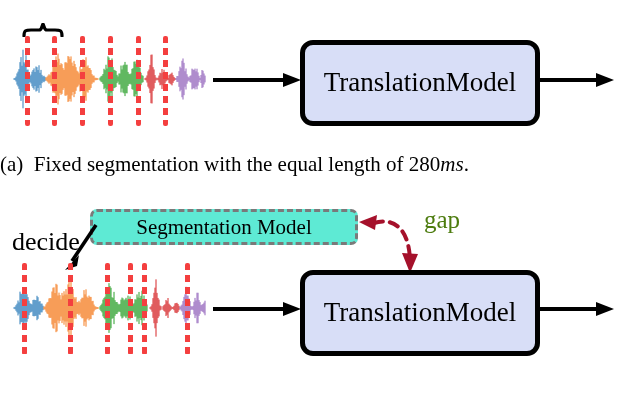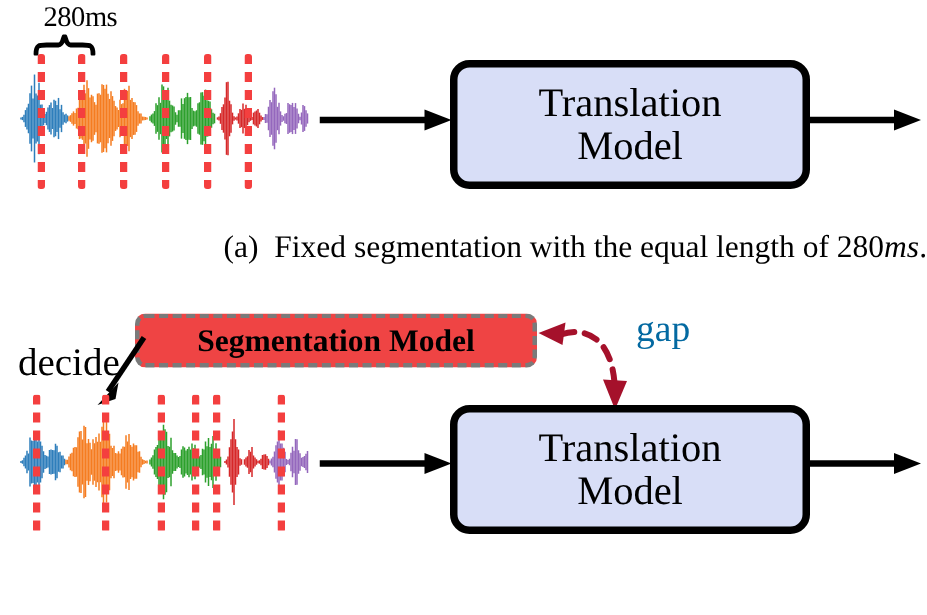--- a/index.html
+++ b/index.html
@@ -17,40 +17,39 @@
   .seg-line{position:absolute;width:5px;
      background-image:linear-gradient(to bottom,#f43f3f 0 7px,rgba(255,255,255,0) 7px 12px);
      background-size:5px 12px;border-radius:2px;}
 
   
   .brace-label{position:absolute;font-size:19px;letter-spacing:-.3px;white-space:nowrap;}
   .brace{position:absolute;}
 
   
   .tm-box{position:absolute;background:#d8def7;border:5px solid #000;border-radius:13px;
-     display:flex;flex-direction:column;align-items:center;justify-content:center;
+     display:flex;flex-direction:row;align-items:center;justify-content:center;
      box-sizing:border-box;line-height:1.08;}
   .tm-line{font-size:27px;white-space:nowrap;}
-  .sm-box{position:absolute;background:#ef4444;border:3px dashed #7a7a7a;border-radius:7px;
-     display:flex;align-items:center;justify-content:center;box-sizing:border-box;font-weight:bold;}
+  .sm-box{position:absolute;background:#5eead4;border:3px dashed #7a7a7a;border-radius:7px;
+     display:flex;align-items:center;justify-content:center;box-sizing:border-box;}
   .sm-line{font-size:21px;white-space:nowrap;}
 
   
   .arrow-svg{position:absolute;}
-  .cap{position:absolute;left:0;width:618px;text-align:right;font-size:21px;white-space:nowrap;}
+  .cap{position:absolute;left:0;width:618px;text-align:left;font-size:21px;white-space:nowrap;}
   .cap i{font-style:italic;}
   .decide{position:absolute;font-size:26px;white-space:nowrap;}
-  .gap-label{position:absolute;font-size:25px;color:#0369a1;white-space:nowrap;}
+  .gap-label{position:absolute;font-size:25px;color:#4d7c0f;white-space:nowrap;}
 </style>
 </head>
 <body>
 
 <div class="panel" id="panel-a">
 
-  <div class="brace-label" style="left:29px;top:1px;">280ms</div>
 
   <div class="brace" style="left:22px;top:23px;">
     <svg width="42" height="14" viewBox="0 0 42 14">
       <path d="M2,13 C2,7 4,7 9,7 L17,7 C20,7 20,2 21,1 C22,2 22,7 25,7 L33,7 C38,7 40,7 40,13" fill="none" stroke="#000" stroke-width="3.2" stroke-linecap="round" stroke-linejoin="round"></path>
     </svg>
   </div>
 
   <div class="wave" style="left:8px;top:48px;">
     <svg width="200" height="62" viewBox="0 0 200 62">
       <g id="wa">

